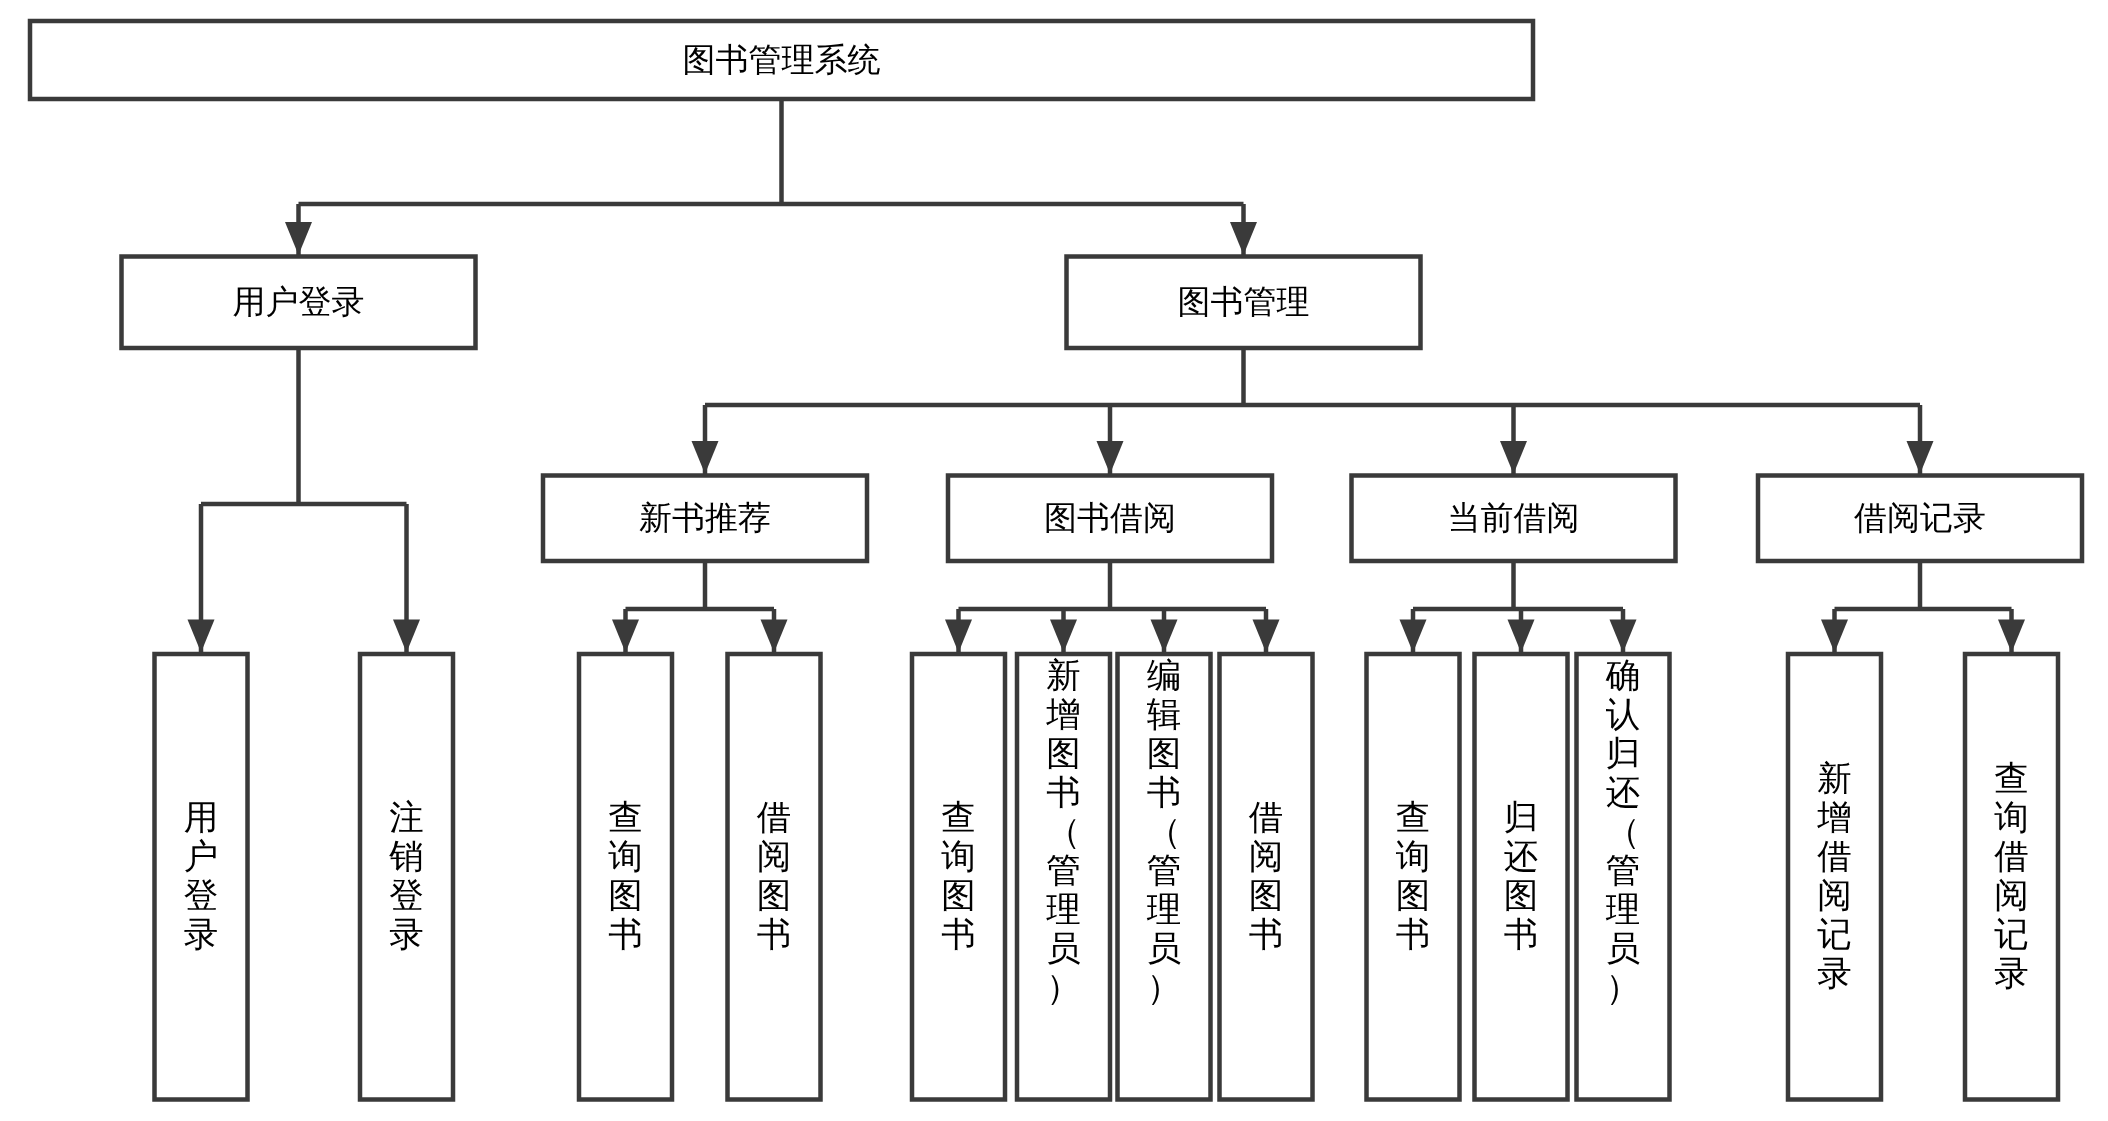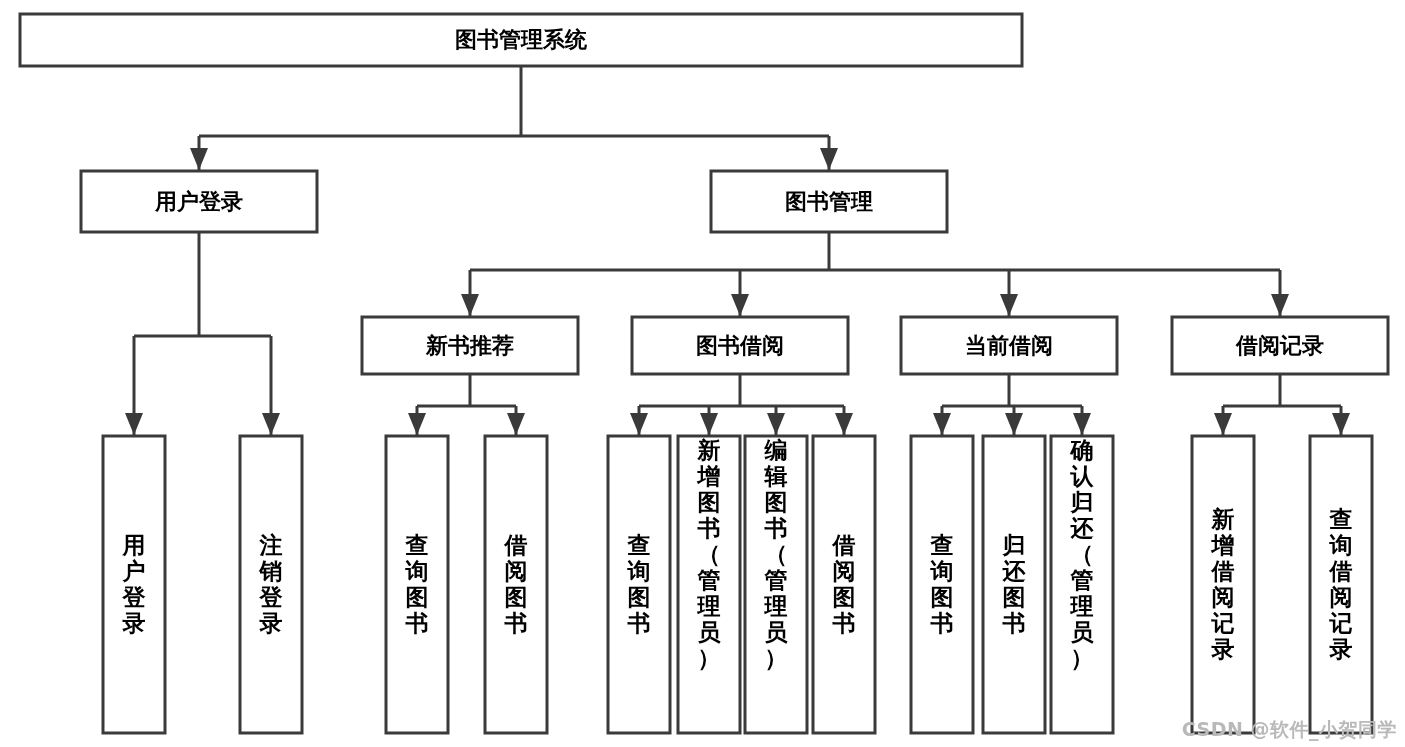--- a/index.html
+++ b/index.html
@@ -12,21 +12,20 @@
     width: 1405px;
     height: 747px;
     font-family: "DejaVu Sans", "Liberation Sans", sans-serif;
     overflow: hidden;
   }
   #diagram-root {
     position: relative;
     width: 1405px;
     height: 747px;
     background: #ffffff;
-    font-weight: bold;
   }
   svg#tree-svg {
     position: absolute;
     left: 0;
     top: 0;
     width: 1405px;
     height: 747px;
     display: block;
   }
   .node-box {
@@ -202,14 +201,13 @@
         <g>
           <rect x="1192" y="436" width="62" height="297" class="node-box"></rect>
           <text x="1223" y="526.5" class="node-label-vertical"><tspan x="1223" dy="0">新</tspan><tspan x="1223" dy="26">增</tspan><tspan x="1223" dy="26">借</tspan><tspan x="1223" dy="26">阅</tspan><tspan x="1223" dy="26">记</tspan><tspan x="1223" dy="26">录</tspan></text>
         </g>
         <g>
           <rect x="1310" y="436" width="62" height="297" class="node-box"></rect>
           <text x="1341" y="526.5" class="node-label-vertical"><tspan x="1341" dy="0">查</tspan><tspan x="1341" dy="26">询</tspan><tspan x="1341" dy="26">借</tspan><tspan x="1341" dy="26">阅</tspan><tspan x="1341" dy="26">记</tspan><tspan x="1341" dy="26">录</tspan></text>
         </g>
       </g>
   </svg>
-  <div class="watermark">CSDN @软件_小贺同学</div>
 </div>
 
 </body></html>

